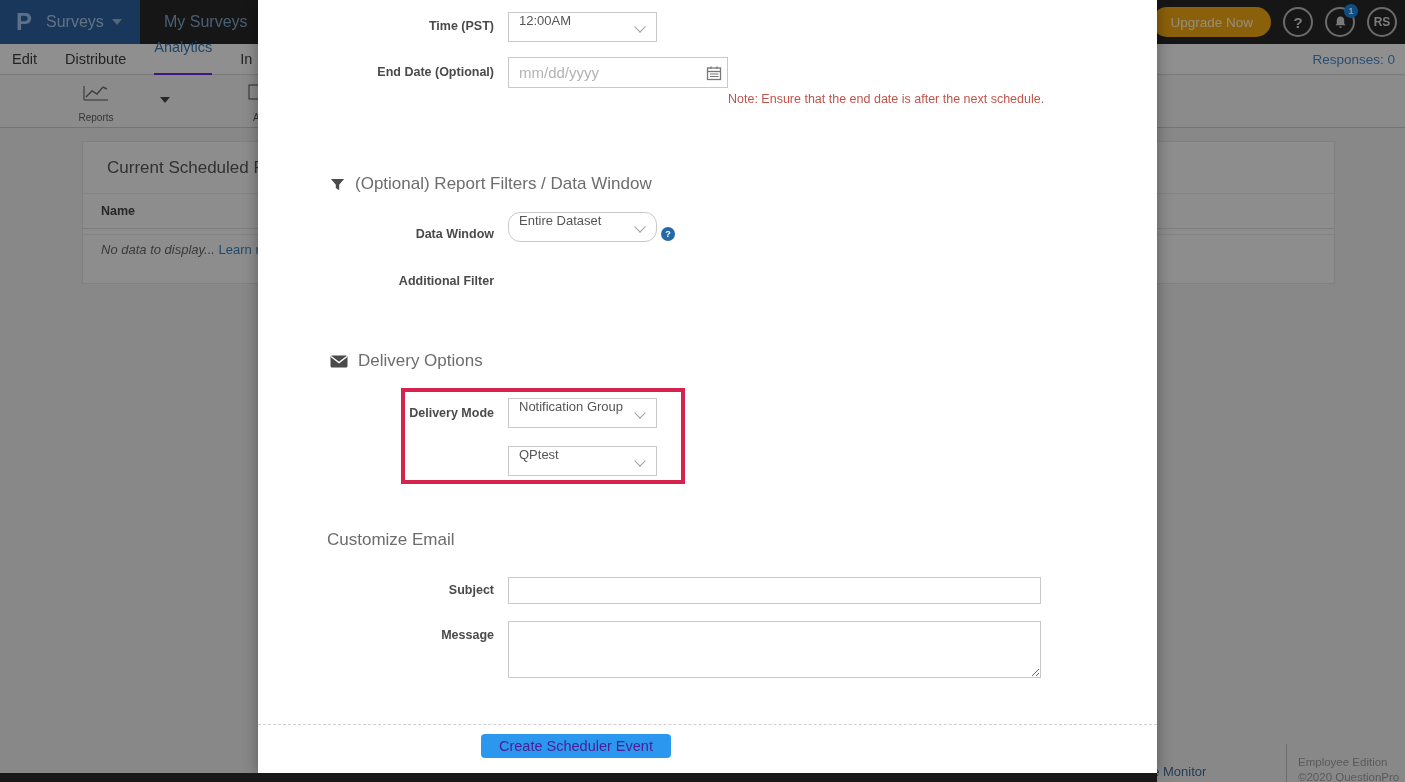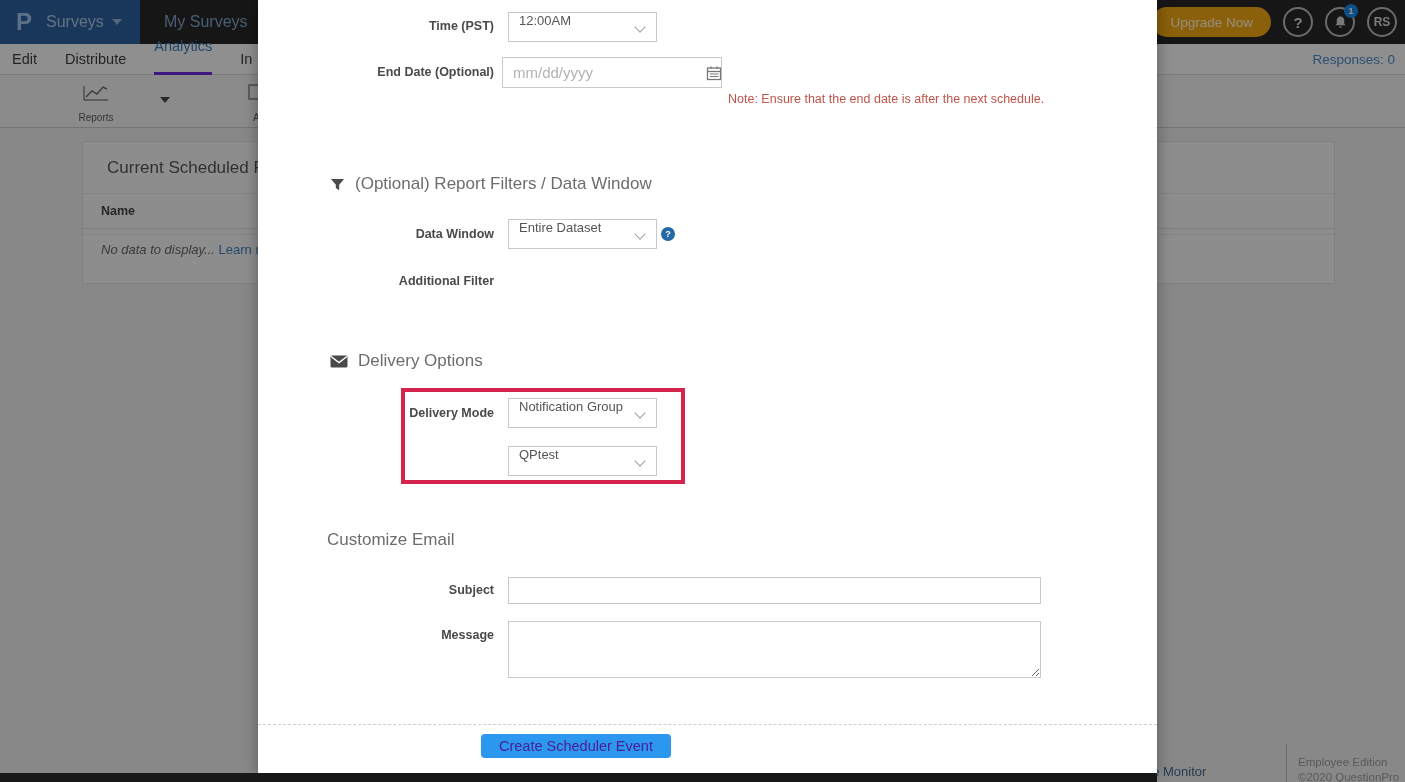--- a/index.html
+++ b/index.html
@@ -24,21 +24,21 @@
   .upgrade-btn { background:#f0a613; color:#fff4d6; border:none; border-radius:16px; height:30px;
                  padding:0 18px; font-size:13.5px; font-family:"Liberation Sans",sans-serif; }
   .badge { position:absolute; top:-5px; right:-5px; width:14px; height:14px; border-radius:50%;
            background:#1b87e6; color:#fff; font-size:9px; font-weight:bold;
            display:flex; align-items:center; justify-content:center; border:none; }
 
   .nav-row { position:absolute; left:0; top:44px; width:1405px; height:31px; background:#f6f6f6;
              border-bottom:1px solid #d5d5d5; display:flex; align-items:center; z-index:1; }
   .nav-item { font-size:14.5px; color:#3d3d3d; margin-left:28px; }
   .nav-item:first-child { margin-left:12px; }
-  .nav-item.active { color:#3879b5; border-bottom:8px solid #6d28d9; padding-bottom:18px; }
+  .nav-item.active { color:#3879b5; border-bottom:6px solid #6d28d9; padding-bottom:18px; }
   .nav-right { position:absolute; right:10px; font-size:13.5px; color:#4a87c7; }
 
   .toolbar-row { position:absolute; left:0; top:75px; width:1405px; height:53px; background:#f0f0f0;
                  border-bottom:1px solid #c8c8c8; z-index:1; }
   .tool-item { position:absolute; top:8px; display:flex; flex-direction:column; align-items:center; width:60px;gap:8px; }
   .tool-item .lbl { font-size:10px; color:#5a5a5a; margin-top:3px; }
   .tool-caret { position:absolute; left:160px; top:22px; width:0; height:0;
                 border-left:5px solid transparent; border-right:5px solid transparent; border-top:6px solid #444; }
 
   .panel { position:absolute; left:82px; top:141px; width:1253px; height:143px; background:#f3f3f3;
@@ -66,21 +66,21 @@
   
   .modal { position:absolute; left:258px; top:0; width:899px; height:775px; background:#ffffff;
            box-shadow:0 0 14px rgba(0,0,0,0.35); z-index:10; }
   .form-label { position:absolute; left:0; width:236px; text-align:right; font-size:12.5px;
                 font-weight:bold; color:#4a4a4a; }
   .select-box { position:absolute; left:250px; width:149px; height:30px; border:1px solid #c9c9c9;
                 background:#fff; display:flex; align-items:flex-start; padding-left:10px;
                 font-size:13px; color:#555; }
   .chev { position:absolute; right:12px; top:10px; width:8px; height:8px;
           border-right:1.5px solid #9aa0a6; border-bottom:1.5px solid #9aa0a6; transform:rotate(45deg); }
-  .date-input { position:absolute; left:244px; width:220px; height:31px; border:1px solid #c9c9c9;
+  .date-input { position:absolute; left:250px; width:220px; height:31px; border:1px solid #c9c9c9;
                 padding:0 30px 0 10px; font-size:15px; color:#555; font-family:"Liberation Sans",sans-serif; }
   .date-input::placeholder { color:#b3b3b3; }
   .cal-icon { position:absolute; left:448px; width:16px; height:16px; }
   .note-text { position:absolute; left:470px; font-size:12.5px; color:#c0544b; }
   .section-head { position:absolute; display:flex; align-items:center; gap:10px;
                   font-size:17px; color:#6d6d6d; }
   .info-dot { position:absolute; left:403px; width:14px; height:14px; border-radius:50%;
               background:#2468a8; color:#fff; font-size:9px; font-weight:bold;
               display:flex; align-items:center; justify-content:center; }
   .highlight-box { position:absolute; left:143px; top:388px; width:284px; height:96px;
@@ -204,21 +204,21 @@
     <div class="note-text" style="top:92px;">Note: Ensure that the end date is after the next schedule.</div>
 
     <div class="section-head" style="left:72px; top:174px;">
       <svg width="15" height="15" viewBox="0 0 16 16">
         <path d="M1 2h14L9.8 8.2V14l-3.6-2.4V8.2z" fill="#4a4a4a"></path>
       </svg>
       <span>(Optional) Report Filters / Data Window</span>
     </div>
 
     <div class="form-label" style="top:227px;">Data Window</div>
-    <div class="select-box" style="top:219px;">
+    <div class="select-box" style="top:212px;border-radius:12px;">
       <span>Entire Dataset</span>
       <span class="chev"></span>
     </div>
     <span class="info-dot" style="top:227px;">?</span>
 
     <div class="form-label" style="top:274px;">Additional Filter</div>
 
     <div class="section-head" style="left:72px; top:351px;">
       <svg width="18" height="13" viewBox="0 0 18 13">
         <rect x="0.5" y="0.5" width="17" height="12" rx="1.5" fill="#4a4a4a"></rect>

